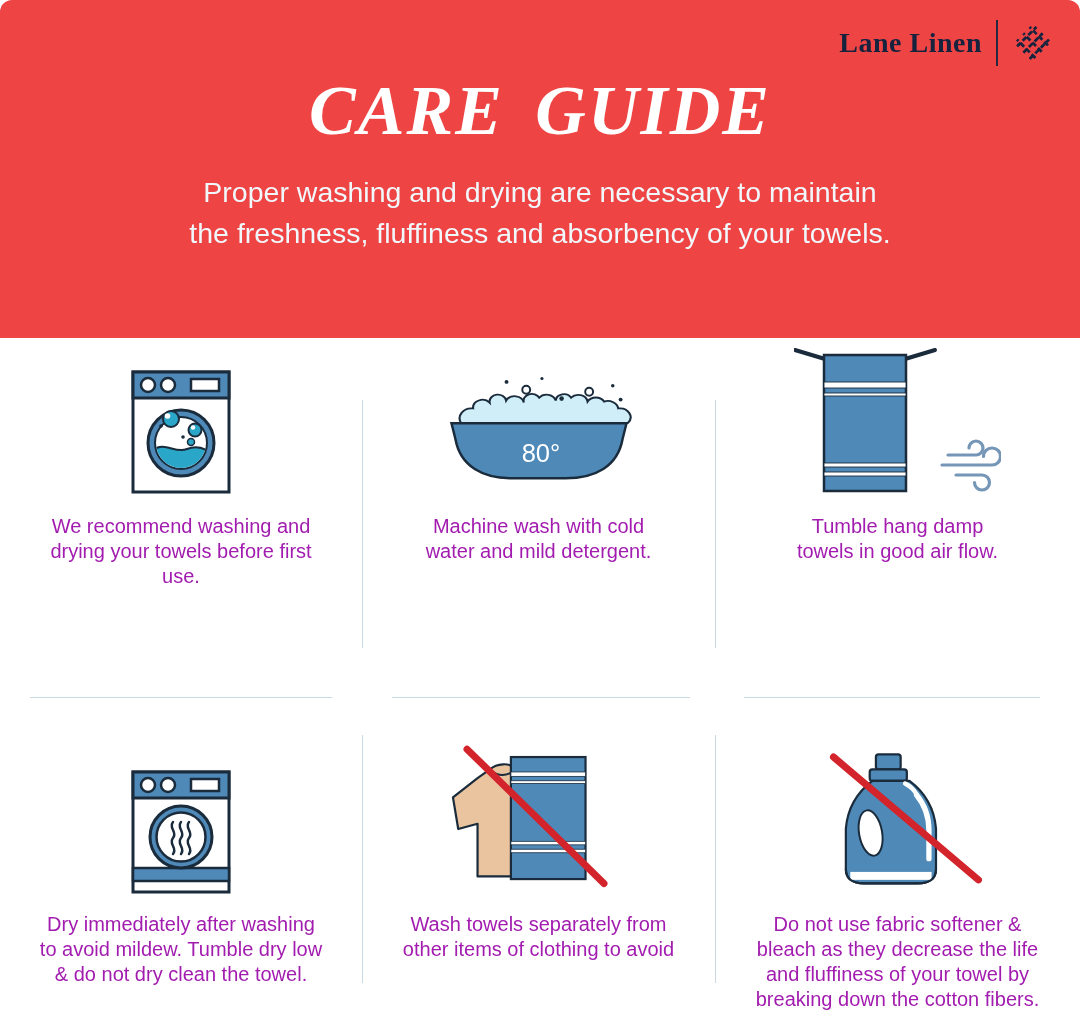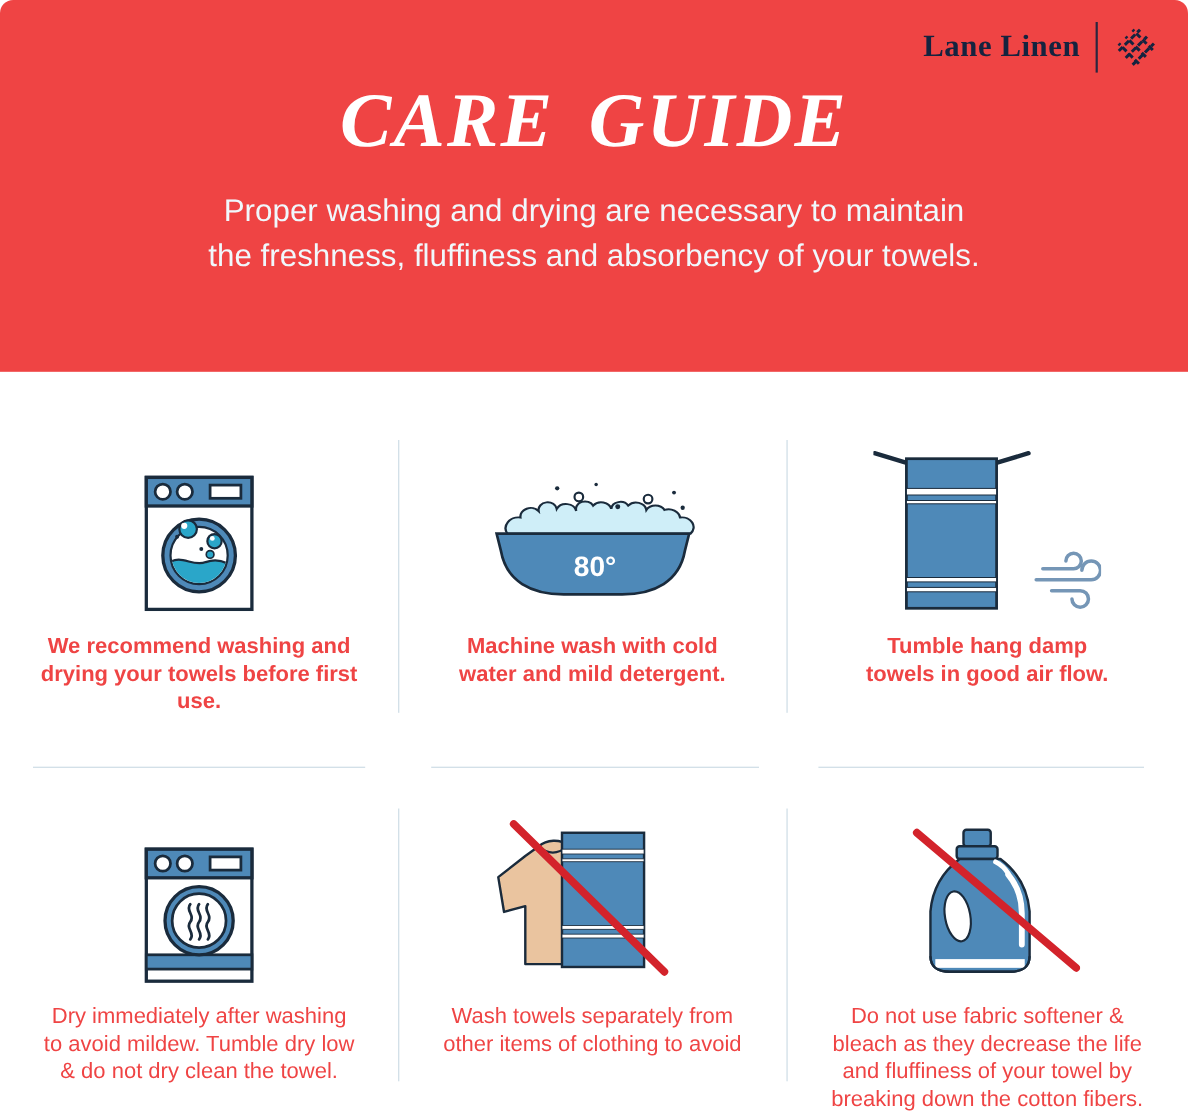--- a/index.html
+++ b/index.html
@@ -33,26 +33,26 @@
   }
   .subtitle{
     margin:24px auto 0;
     font-size:28.5px;line-height:41px;color:#f0f8fc;font-weight:400;
   }
   
   .row{position:absolute;left:0;width:1080px;display:grid;grid-template-columns:362px 353px 365px;}
   .row1{top:338px;height:360px;}
   .row2{top:698px;height:312px;}
   .card{display:flex;flex-direction:column;align-items:center;}
-  .row1 .card{padding-top:62px;font-weight:bold;}
+  .row1 .card{}
   .row2 .card{padding-top:46px;}
   .icon-box{display:flex;align-items:flex-end;justify-content:center;}
   .row1 .icon-box{height:156px;}
   .row2 .icon-box{height:150px;}
-  .caption{margin-top:20px;text-align:center;color:#ef4444;font-size:20px;line-height:25px;}
+  .caption{margin-top:20px;text-align:center;color:#a21caf;font-size:20px;line-height:25px;}
   .row2 .caption{margin-top:18px;}
   .cap-line{white-space:nowrap;}
   
   .vdiv{position:absolute;width:1px;background:#c9d9e3;}
   .hdiv{position:absolute;height:1px;background:#c9d9e3;}
   .v1a{left:362px;top:400px;height:248px;}
   .v2a{left:715px;top:400px;height:248px;}
   .v1b{left:362px;top:735px;height:248px;}
   .v2b{left:715px;top:735px;height:248px;}
   .h1{left:30px;top:697px;width:302px;}

